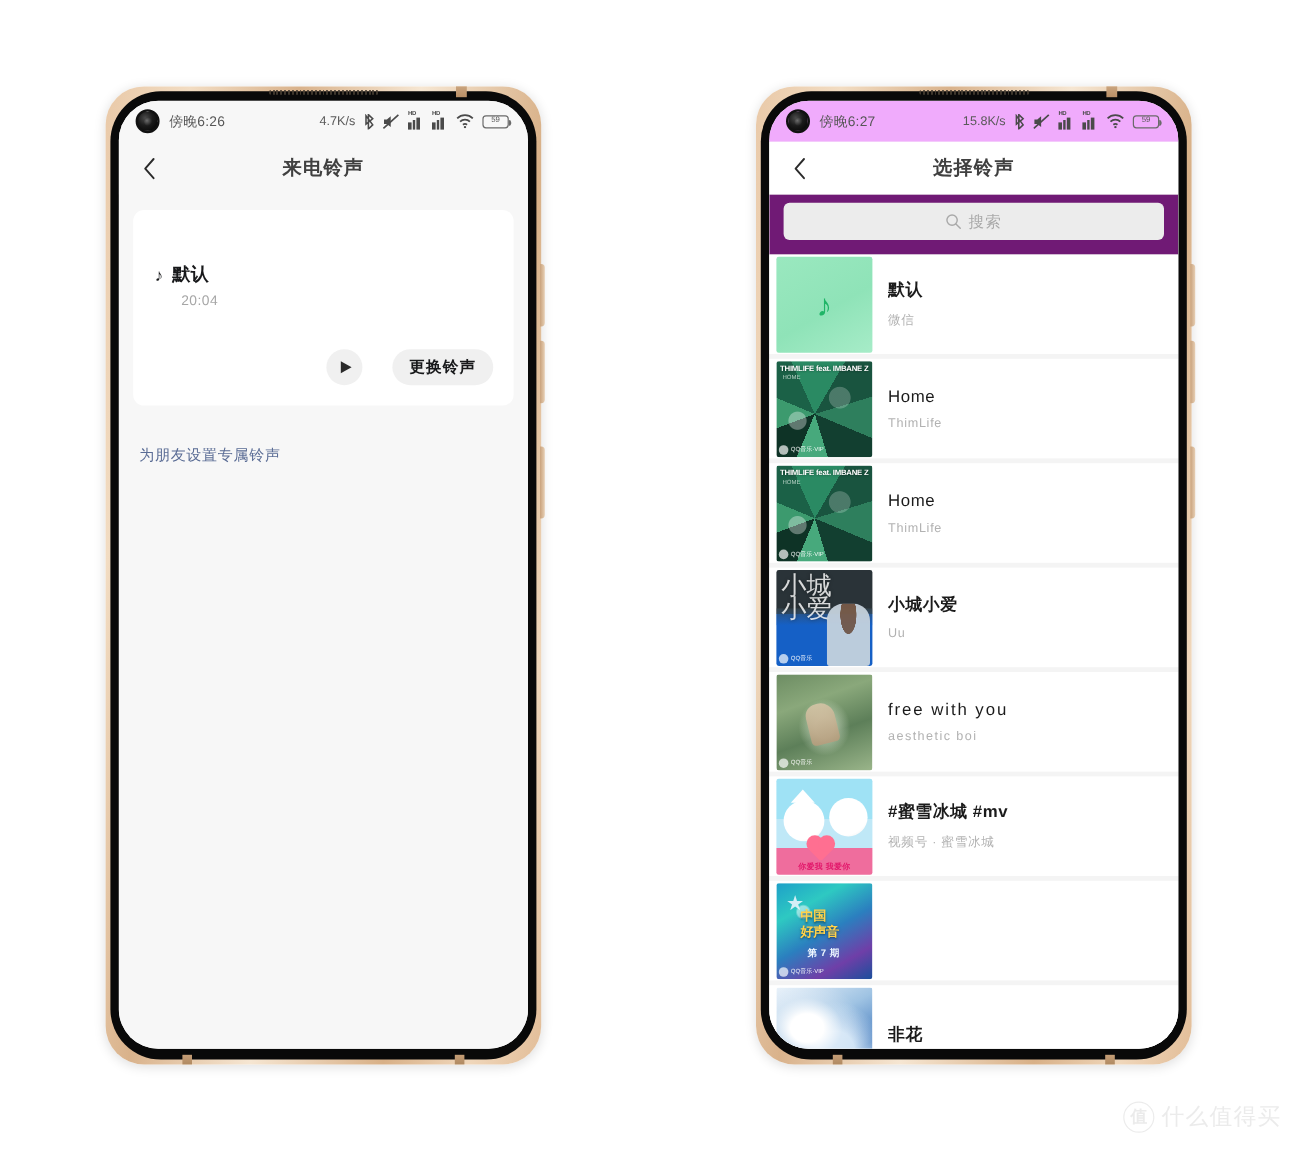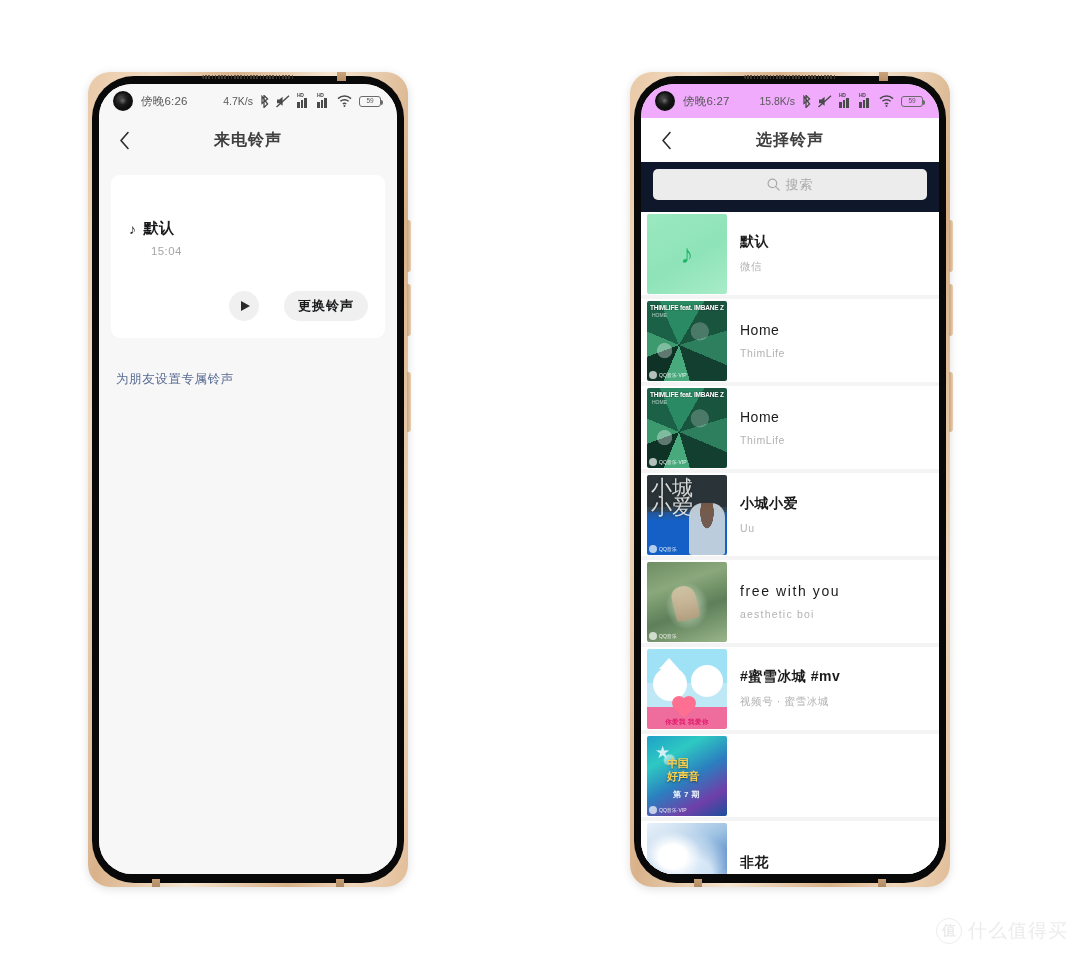--- a/index.html
+++ b/index.html
@@ -9,23 +9,23 @@
     height: 958px;
     background: #ffffff;
     font-family: "Liberation Sans", "DejaVu Sans", sans-serif;
     position: relative;
     overflow: hidden;
   }
 
   
   .phone {
     position: absolute;
-    width: 320px;
+    width: 363px;
     height: 815px;
-    border-radius: 22px;
+    border-radius: 32px;
     background: linear-gradient(100deg,#e9c9a8 0%, #f2dcc2 14%, #d9b28b 32%, #f6e6d2 52%, #d8b087 74%, #f0d7bb 88%, #e2bd98 100%);
     padding: 4px;
     box-shadow: 0 2px 10px rgba(0,0,0,0.13);
   }
   .phone-left  { left: 88px;  top: 72px; }
   .phone-right { left: 630px; top: 72px; }
 
   .bezel {
     position: absolute;
     inset: 4px;
@@ -218,21 +218,21 @@
     margin: 33px 0 0 17px;
     font-size: 12.5px;
     color: #5a6c95;
     letter-spacing:.6px;
     cursor:pointer;
     display:inline-block;
   }
 
   
   .right-body { background:#f4f4f4; height: calc(100% - 78px); overflow:hidden; position:relative; }
-  .search-wrap { background:#0f172a; padding: 7px 12px 12px 12px; }
+  .search-wrap { background:#701a75; padding: 7px 12px 12px 12px; }
   .search-box {
     height: 31px;
     border-radius: 5px;
     background:#ececec;
     display:flex; align-items:center; justify-content:center;
     gap: 6px;
     cursor: text;
   }
   .search-ph { font-size: 13px; color:#a9a9a9; letter-spacing:1px; }
 
@@ -489,21 +489,21 @@
       </div>
       <div class="nav-title">来电铃声</div>
     </div>
 
     <div class="left-body">
       <div class="ring-card">
         <div class="ring-name">
           <span class="note-glyph">♪</span>
           <span>默认</span>
         </div>
-        <div class="ring-dur">15:04</div>
+        <div class="ring-dur">20:04</div>
         <div class="ring-actions">
           <button class="btn-play">
             <span class="tri"></span>
           </button>
           <button class="btn-change">更换铃声</button>
         </div>
       </div>
       <div class="friend-link">为朋友设置专属铃声</div>
     </div>
 

